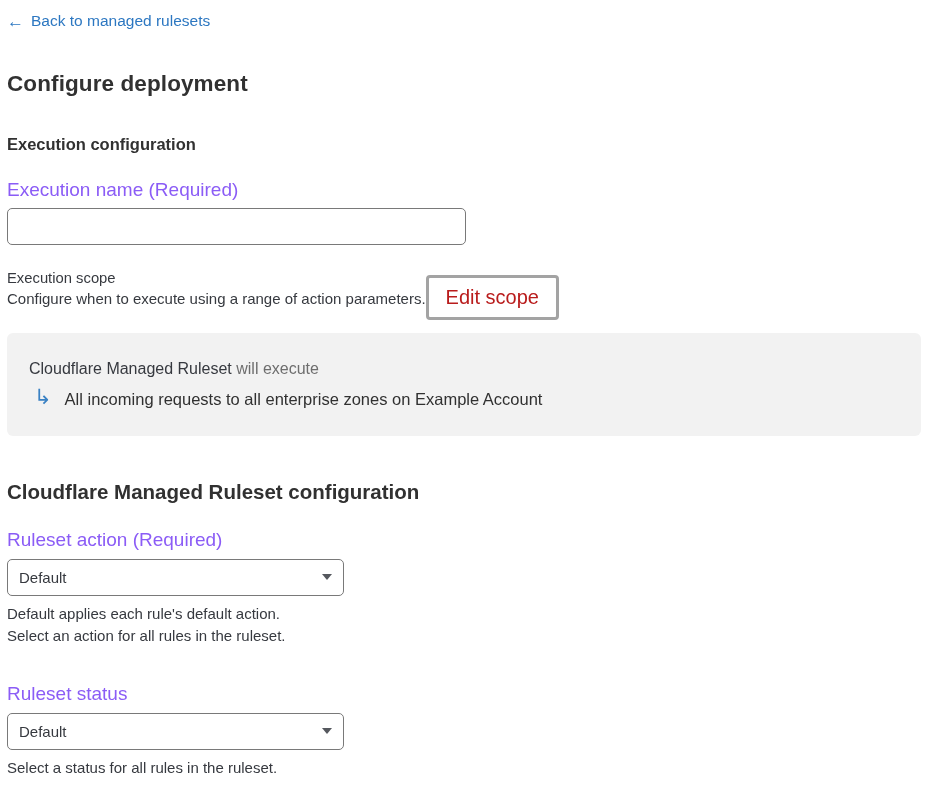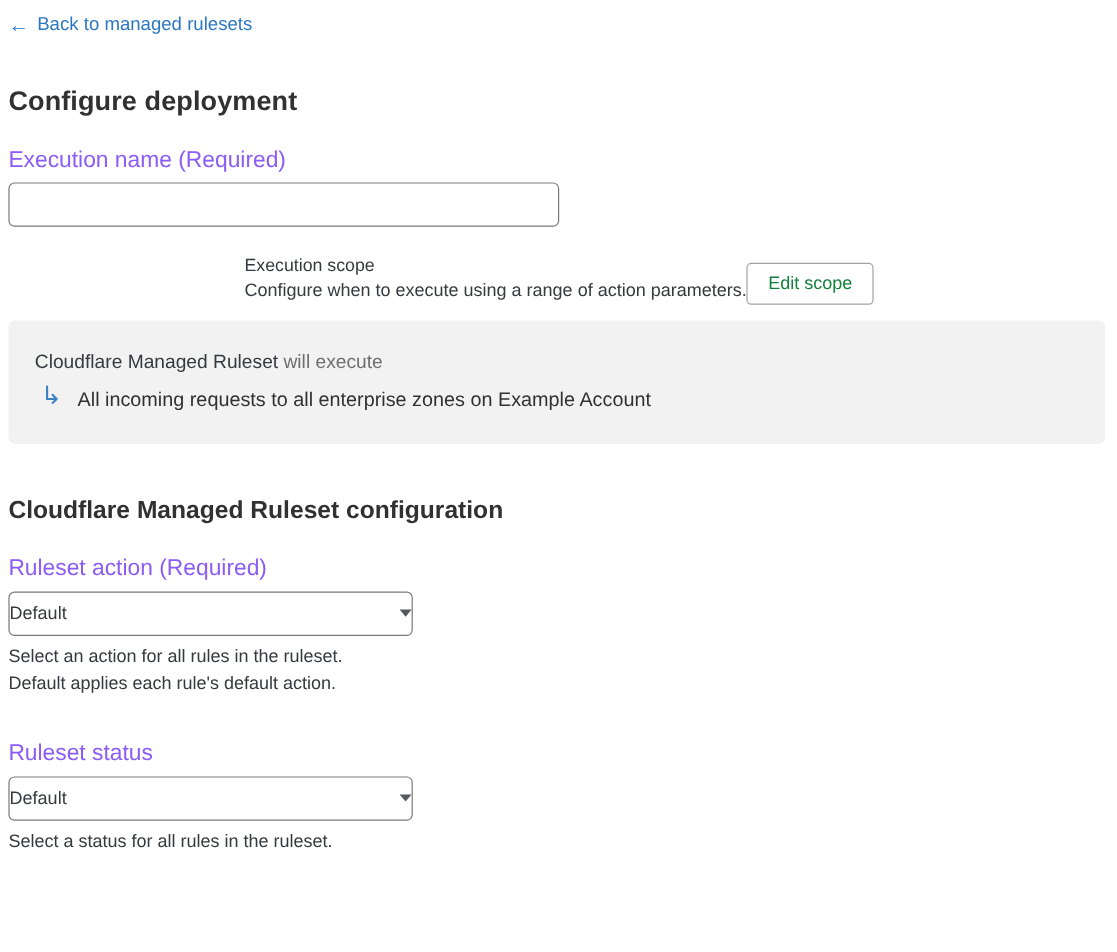--- a/index.html
+++ b/index.html
@@ -69,32 +69,32 @@
     padding: 0 10px;
     color: #36393f;
     outline: none;
     background: #fff;
   }
 
   
   .scope-row {
     margin-top: 25px;
     display: flex;
-    justify-content: center;
+    justify-content: flex-start;
     align-items: flex-start;
   }
   .scope-label { font-size: 14.8px; color: #36393f; }
   .scope-desc { margin-top: 4px; font-size: 15px; color: #36393f; }
   .edit-scope-btn {
     margin-top: 5px;
     background: #ffffff;
-    border: 1px solid #a3a3a3;
-    color: #15803d;
+    border: 3px solid #a3a3a3;
+    color: #b91c1c;
     font-family: "Liberation Sans", sans-serif;
-    font-size: 15px;
+    font-size: 20px;
     padding: 8px 17px;
     border-radius: 4px;
     cursor: pointer;
   }
 
   
   .summary-panel {
     margin-top: 13px;
     width: 914px;
     background: #f2f2f2;
@@ -124,21 +124,21 @@
   .select {
     margin-top: 8px;
     width: 337px;
     height: 37px;
     border: 1px solid #797979;
     border-radius: 5px;
     background: #fff;
     display: flex;
     align-items: center;
     justify-content: space-between;
-    padding: 0 0;
+    padding: 0 11px;
     font-size: 15px;
     color: #36393f;
     cursor: pointer;
   }
   .caret {
     width: 0; height: 0;
     border-left: 5px solid transparent;
     border-right: 5px solid transparent;
     border-top: 6px solid #55585e;
   }
@@ -153,20 +153,21 @@
 
 <div class="page">
 
   <a class="back-link">
     <span class="back-arrow">←</span>
     <span>Back to managed rulesets</span>
   </a>
 
   <h1 class="page-title">Configure deployment</h1>
 
+  <h2 class="section-title">Execution configuration</h2>
 
   <label class="field-label">Execution name (Required)</label>
   <input class="text-input" type="text" value="" style="">
 
   <div class="scope-row">
     <div>
       <div class="scope-label">Execution scope</div>
       <div class="scope-desc">Configure when to execute using a range of action parameters.</div>
     </div>
     <button class="edit-scope-btn">Edit scope</button>
@@ -181,22 +182,22 @@
   </div>
 
   <h1 class="section-big">Cloudflare Managed Ruleset configuration</h1>
 
 
   <label class="field-label">Ruleset action (Required)</label>
   <div class="select">
     <span>Default</span>
     <span class="caret"></span>
   </div>
+  <div class="help">Default applies each rule's default action.</div>
   <div class="help">Select an action for all rules in the ruleset.</div>
-  <div class="help">Default applies each rule's default action.</div>
 
   <label class="field-label gap-status">Ruleset status</label>
   <div class="select">
     <span>Default</span>
     <span class="caret"></span>
   </div>
   <div class="help">Select a status for all rules in the ruleset.</div>
 
 </div>
 

